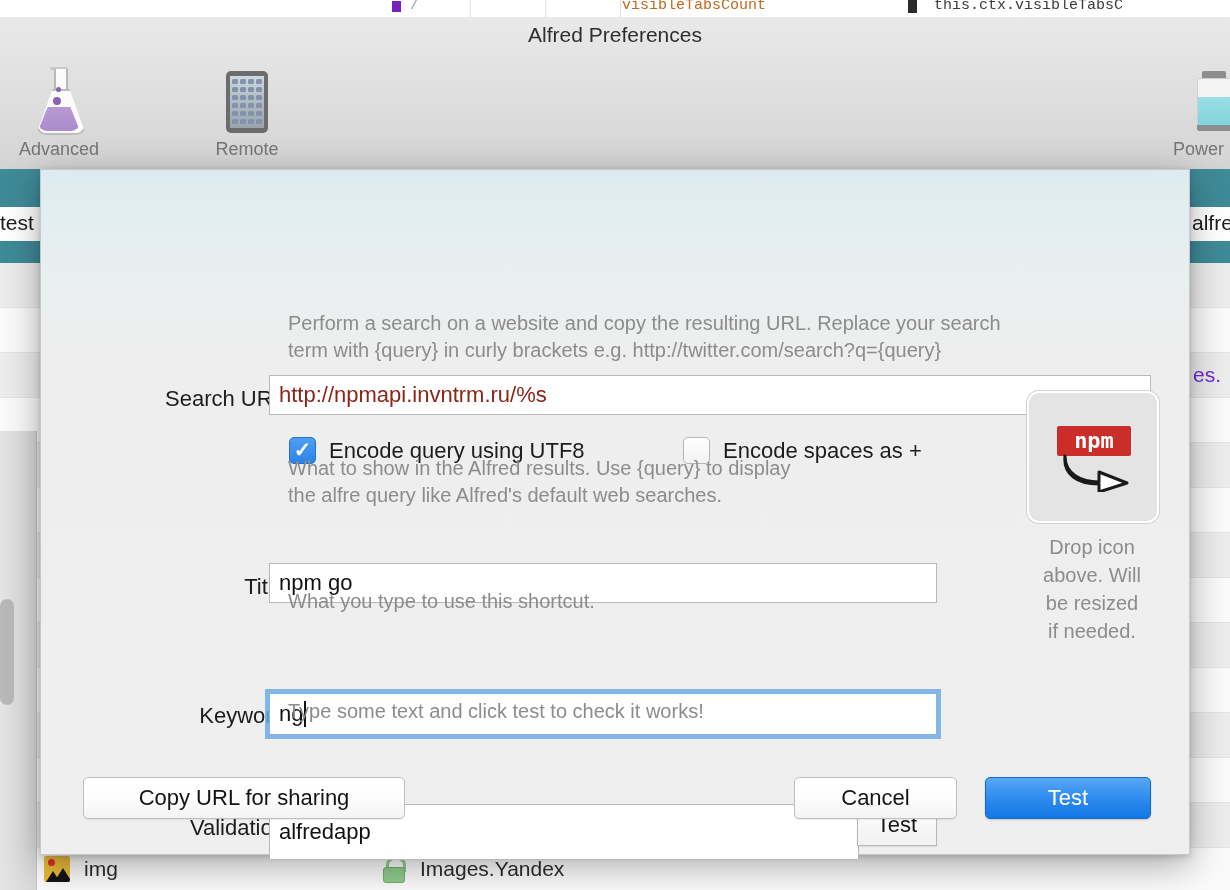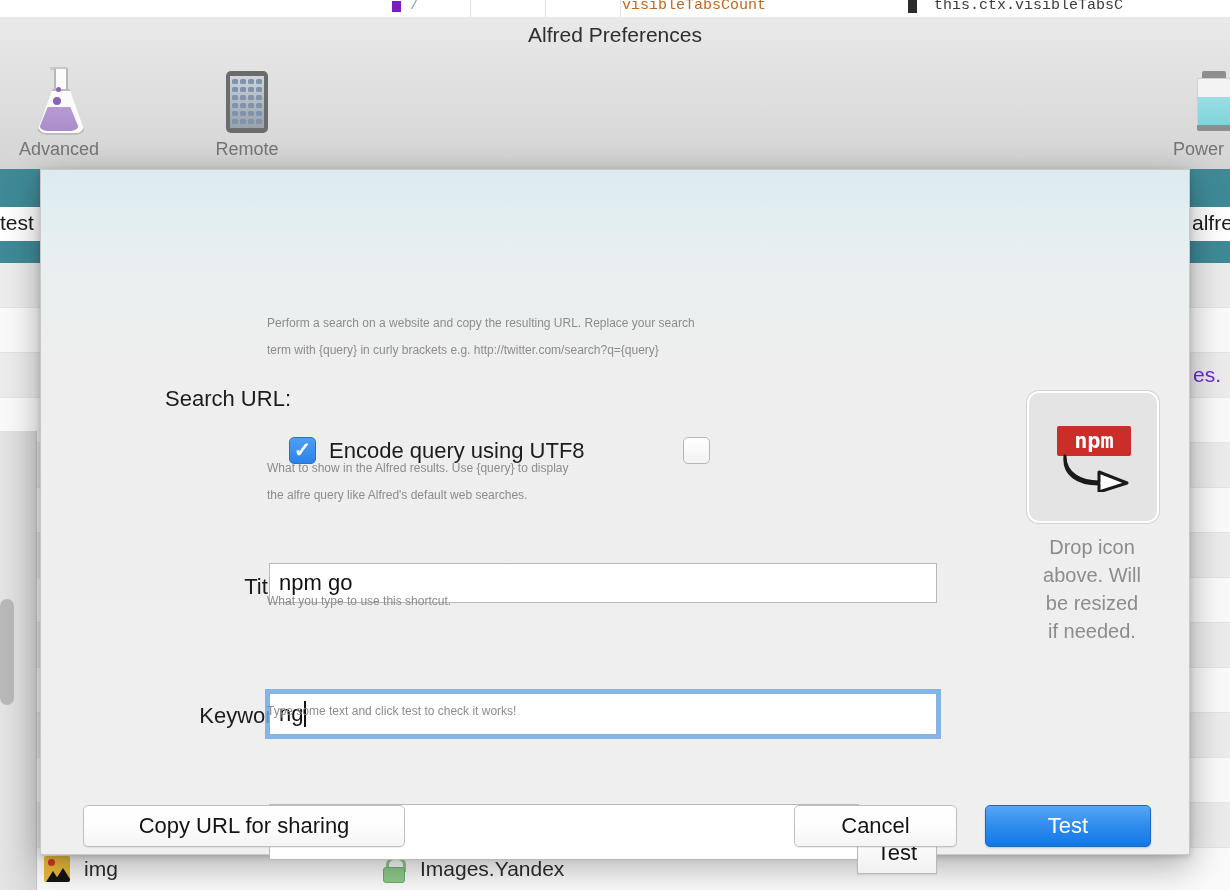--- a/index.html
+++ b/index.html
@@ -204,21 +204,21 @@
     outline: 4px solid rgba(110,170,230,0.62);
     outline-offset: -0px;
     box-shadow: 0 0 0 4px rgba(110,170,230,0.55);
   }
   .caret {
     display: inline-block; width: 2px; height: 26px; background: #111;
     margin-left: 1px;
   }
 
   .hint {
-    position: absolute; font-size: 12px; color: #8c8c8c; line-height: 27px;
+    position: absolute; font-size: 20px; color: #8c8c8c; line-height: 27px; margin-left: 21px;
   }
 
   .checkrow { position: absolute; display: flex; align-items: center; gap: 13px; padding-left: 20px; }
   .cbox {
     width: 27px; height: 27px; border-radius: 5px;
     border: 1px solid #b6b6b6; background: linear-gradient(to bottom,#ffffff,#f2f2f2);
     box-sizing: border-box; flex: none;
     display: flex; align-items: center; justify-content: center;
   }
   .cbox.on {
@@ -259,21 +259,20 @@
   .btn {
     background: linear-gradient(to bottom, #ffffff 0%, #fdfdfd 50%, #f4f4f4 100%);
     border: 1px solid #bfbfbf;
     border-radius: 5px;
     box-sizing: border-box;
     font-size: 22px;
     color: #141414;
     display: flex; align-items: center; justify-content: center;
     box-shadow: 0 1px 1px rgba(0,0,0,0.07);
     cursor: default;
-    margin-top: 28px;
   }
   .btn.test {
     border-radius: 0;
     border: 1px solid #b8b8b8;
     background: linear-gradient(to bottom,#ffffff,#f1f1f1);
   }
   .btn.primary {
     background: linear-gradient(to bottom, #57a8f5 0%, #2f8bee 50%, #1177e6 100%);
     border: 1px solid #1669c4;
     color: #ffffff;
@@ -411,27 +410,31 @@
       </div>
     </div>
 
     <div class="bg-sidebar"></div>
     <div class="bg-scrollthumb"></div>
   </div>
 
   <div class="sheet">
 
     <div class="field-label" style="position:absolute; left:20px; top:216px; width:230px;">Search URL:</div>
+    <div class="tfield url" style="position:absolute; left:228px; top:205px; width:882px; height:40px;">
+      <span>http://npmapi.invntrm.ru/%s</span>
+    </div>
 
     <div class="checkrow" style="left:228px; top:267px;">
       <div class="cbox on"></div>
       <span class="cb-label">Encode query using UTF8</span>
     </div>
     <div class="checkrow" style="left:622px; top:267px;">
       <div class="cbox"></div>
+      <span class="cb-label">Encode spaces as +</span>
     </div>
 
     <div class="hint" style="left:226px; top:140px; width:880px;">Perform a search on a website and copy the resulting URL. Replace your search</div>
     <div class="hint" style="left:226px; top:167px; width:880px;">term with {query} in curly brackets e.g. http://twitter.com/search?q={query}</div>
 
     <div class="field-label" style="position:absolute; left:20px; top:404px; width:230px;">Title:</div>
     <div class="tfield" style="position:absolute; left:228px; top:393px; width:668px; height:40px;">
       <span>npm go</span>
     </div>
     <div class="hint" style="left:226px; top:285px; width:680px;">What to show in the Alfred results. Use {query} to display</div>

